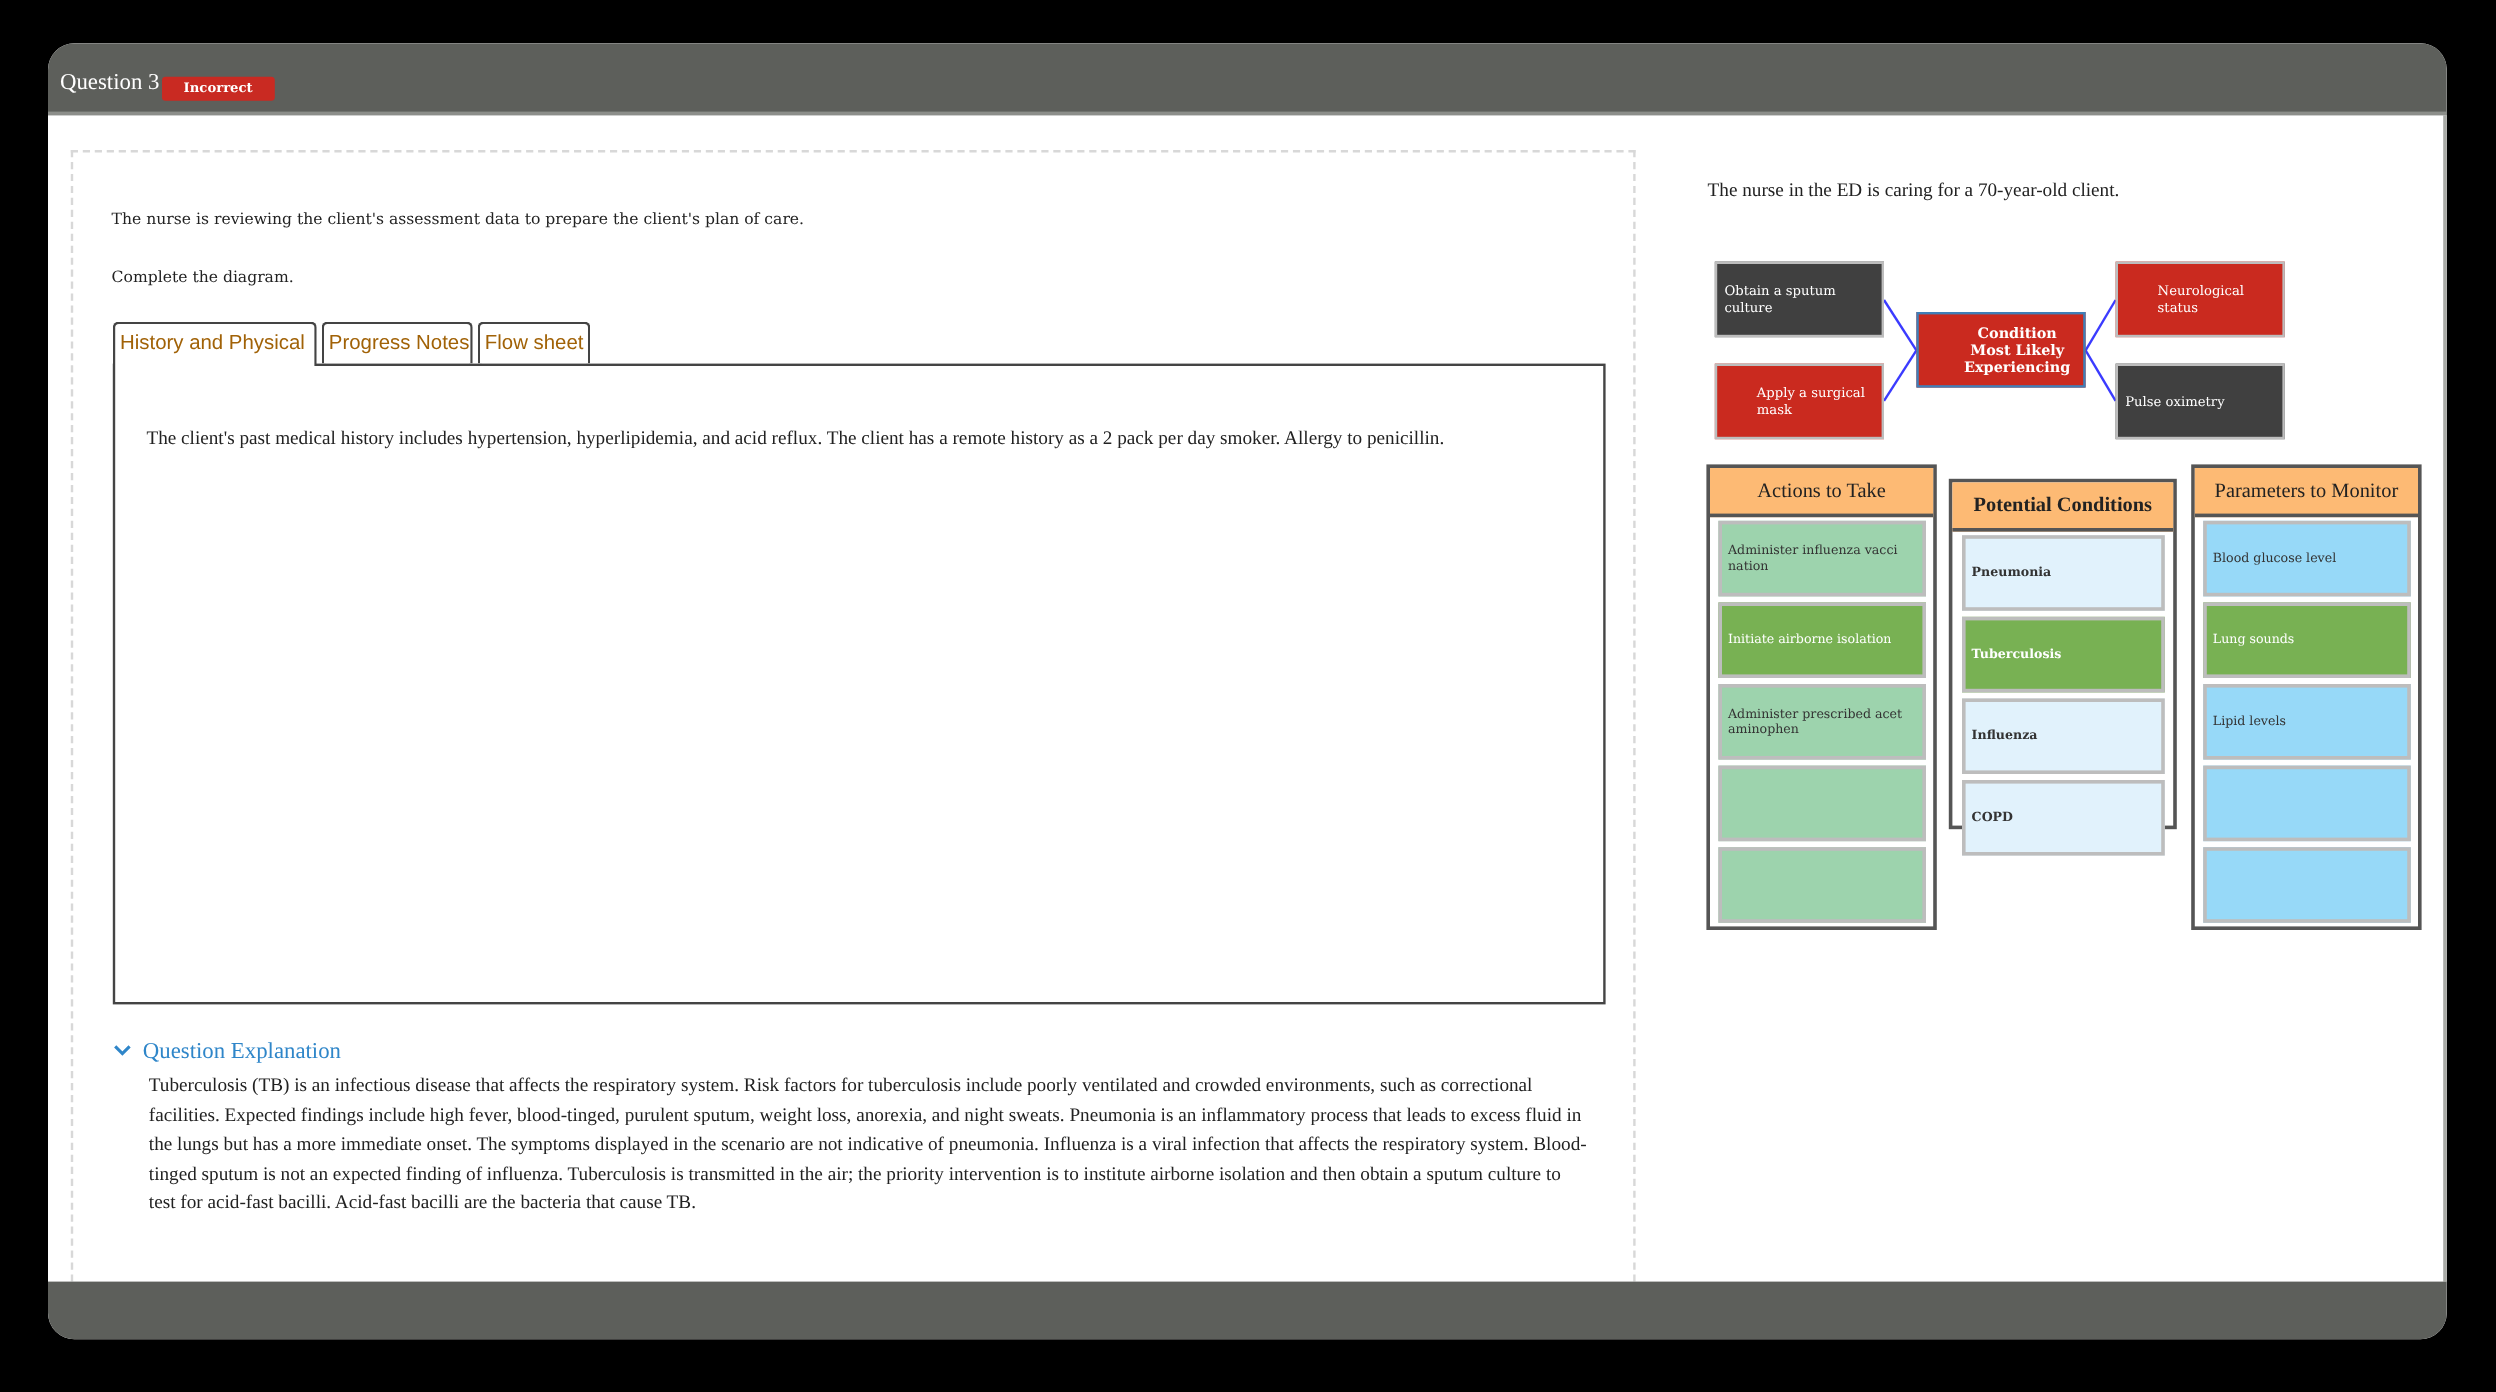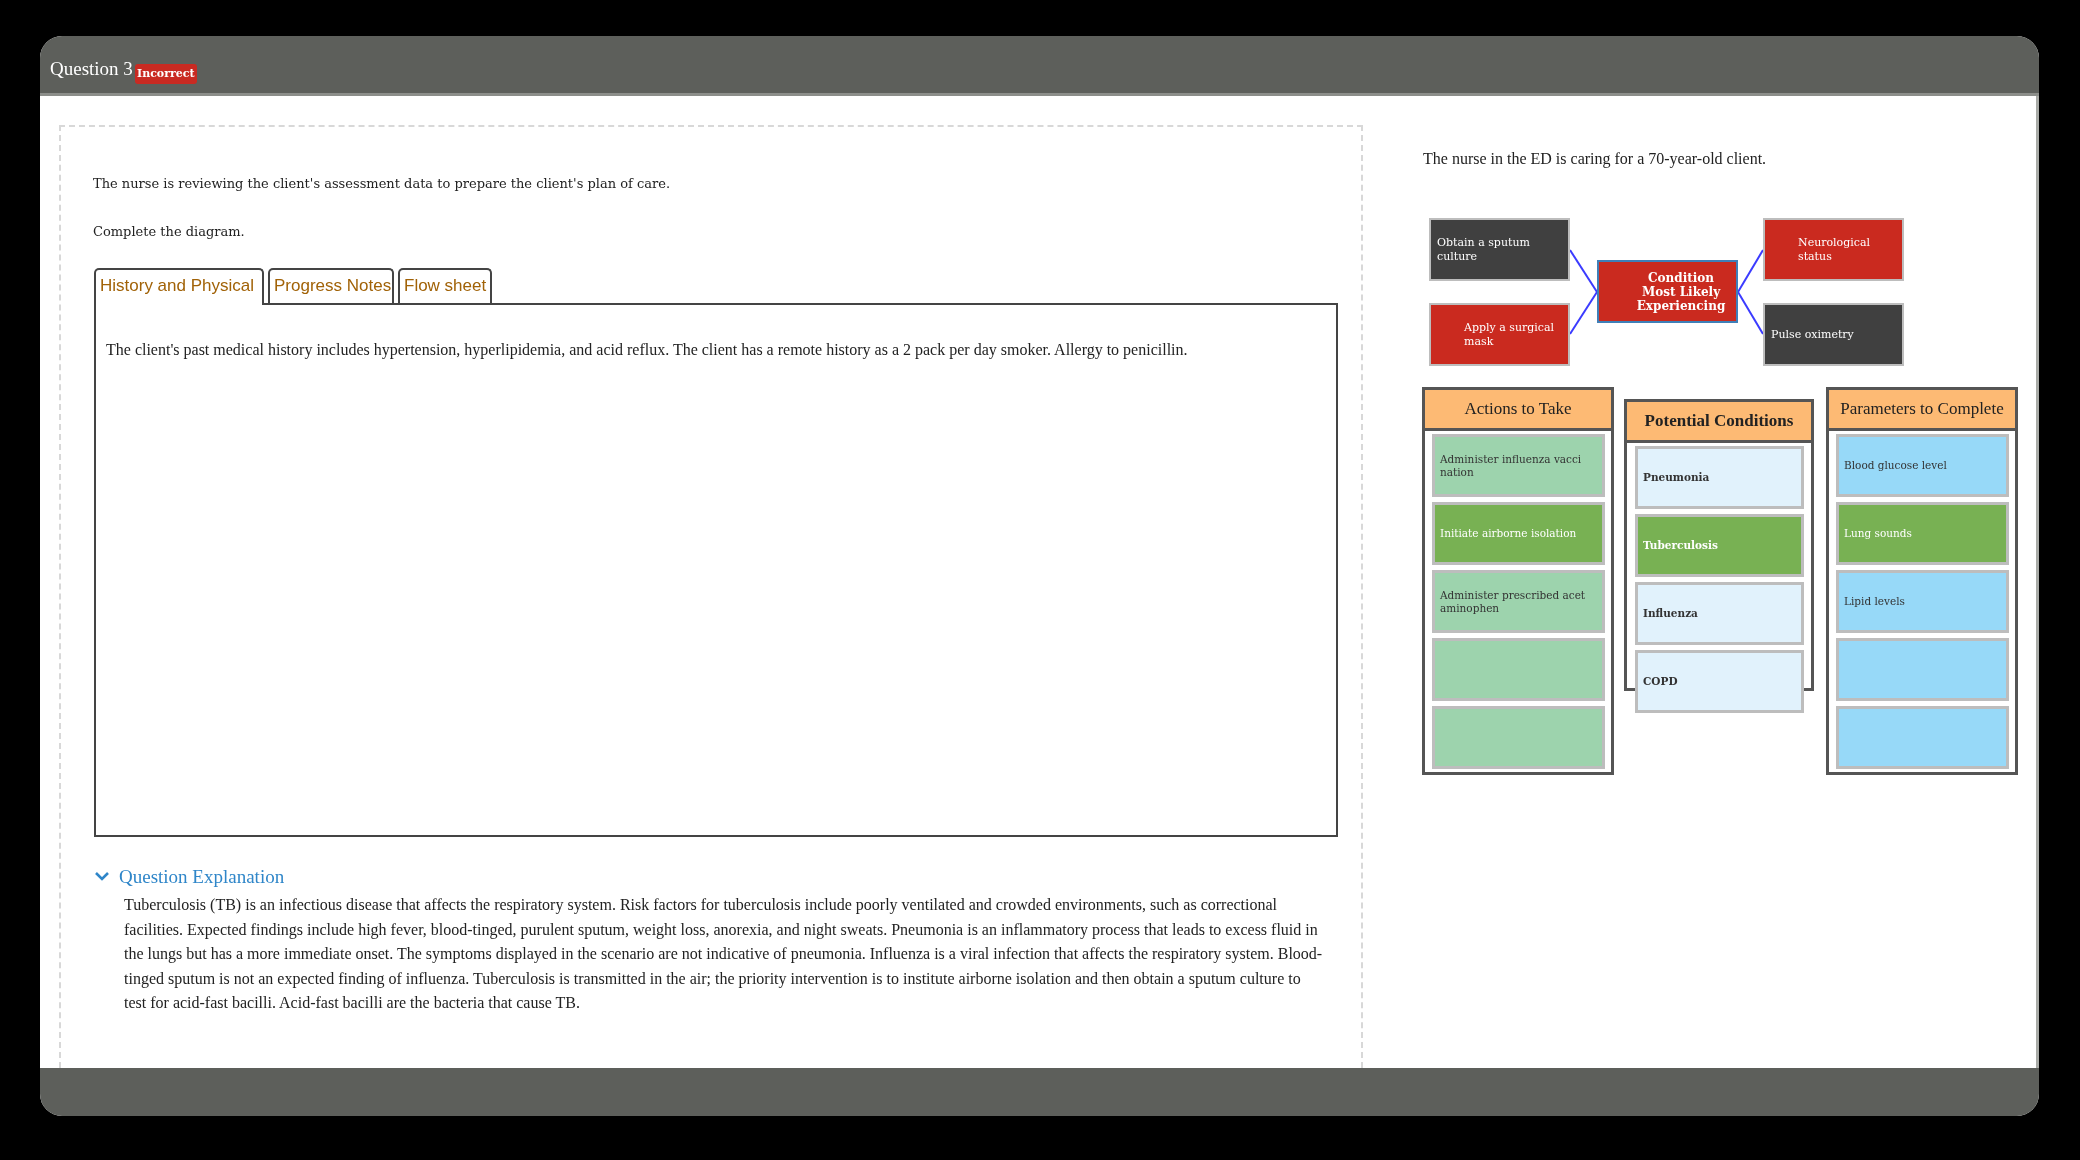--- a/index.html
+++ b/index.html
@@ -5,38 +5,38 @@
   html, body { margin:0; padding:0; }
   body { width:2080px; height:1160px; background:#000; position:relative; overflow:hidden;
          font-family:"DejaVu Serif", "Liberation Serif", serif; }
   .window { position:absolute; left:40px; top:36px; width:1999px; height:1080px;
             background:#fff; border-radius:22px; overflow:hidden; }
   .header { position:absolute; left:0; top:0; width:100%; height:60px; background:#5d5f5b;
             border-bottom:3px solid #8c8e8a; box-sizing:border-box; }
   .q-title { position:absolute; left:10px; top:22px; color:#fff; font-size:19px;
              font-family:"Liberation Serif", serif; }
   .badge { position:absolute; left:95px; top:28px; background:#c92a22; color:#fff;
-           font-size:11px; font-weight:bold; padding:3px 2px; border-radius:3px;
+           font-size:11px; font-weight:bold; padding:3px 18px; border-radius:3px;
            font-family:"DejaVu Serif", serif; line-height:14px; }
   .footer { position:absolute; left:0; bottom:0; width:100%; height:48px; background:#5d5f5b; }
   .rightborder { position:absolute; right:0; top:60px; width:3px; height:972px; background:#a8aaa6; }
 
   .left-panel { position:absolute; left:19px; top:89px; width:1304px; height:943px;
                 border:2px dashed #d8d8d8; border-bottom:none; box-sizing:border-box; }
   .intro1 { position:absolute; left:32px; top:49px; font-size:13px; color:#222; }
   .intro2 { position:absolute; left:32px; top:97px; font-size:13px; color:#222; }
   .tabs { position:absolute; left:33px; top:141px; height:36px; }
   .tab { position:absolute; top:0; height:35px; border:2px solid #444; border-bottom:none;
          border-radius:5px 5px 0 0; box-sizing:border-box; font-size:17px; color:#a16207;
          padding:6px 4px 0 4px; font-family:Liberation Sans, sans-serif; white-space:nowrap;
          background:#fff; cursor:pointer; }
   .tab.active { height:37px; z-index:2; }
   .tabbox { position:absolute; left:33px; top:176px; width:1244px; height:534px;
             border:2px solid #444; box-sizing:border-box; }
-  .tabbox p { margin:0; position:absolute; left:10px; top:32px; width:1200px;
+  .tabbox p { margin:16px; position:absolute; left:10px; top:32px; width:1200px;
               font-size:16px; line-height:26px; color:#222; font-family:"Liberation Serif", serif; }
   .expl-toggle { position:absolute; left:32px; top:739px; color:#2f86c9; font-size:19px;
                  font-family:"Liberation Serif", serif; cursor:pointer; }
   .expl-toggle .chev { display:inline-block; width:18px; height:18px; margin-right:8px;
                        vertical-align:-2px; }
   .expl-body { position:absolute; left:63px; top:766px; width:1200px; font-size:16px;
                line-height:24.5px; color:#222; font-family:"Liberation Serif", serif; }
 
   .scenario { position:absolute; left:1383px; top:114px; font-size:16px; color:#222;
               font-family:"Liberation Serif", serif; }
@@ -117,21 +117,21 @@
 
   <div class="col" style="left:1584px;top:363px;width:190px;height:292px;font-weight:bold;">
     <div class="col-head">Potential Conditions</div>
     <div class="item cond" style="top:44px;left:8px;width:169px;">Pneumonia</div>
     <div class="item cond correct" style="top:112px;left:8px;width:169px;">Tuberculosis</div>
     <div class="item cond" style="top:180px;left:8px;width:169px;">Influenza</div>
     <div class="item cond" style="top:248px;left:8px;width:169px;">COPD</div>
   </div>
 
   <div class="col" style="left:1786px;top:351px;width:192px;height:388px;">
-    <div class="col-head">Parameters to Complete</div>
+    <div class="col-head">Parameters to Monitor</div>
     <div class="item par" style="top:44px;">Blood glucose level</div>
     <div class="item par correct" style="top:112px;">Lung sounds</div>
     <div class="item par" style="top:180px;">Lipid levels</div>
     <div class="item par" style="top:248px;"></div>
     <div class="item par" style="top:316px;"></div>
   </div>
 
   <div class="rightborder"></div>
   <div class="footer"></div>
 </div>

